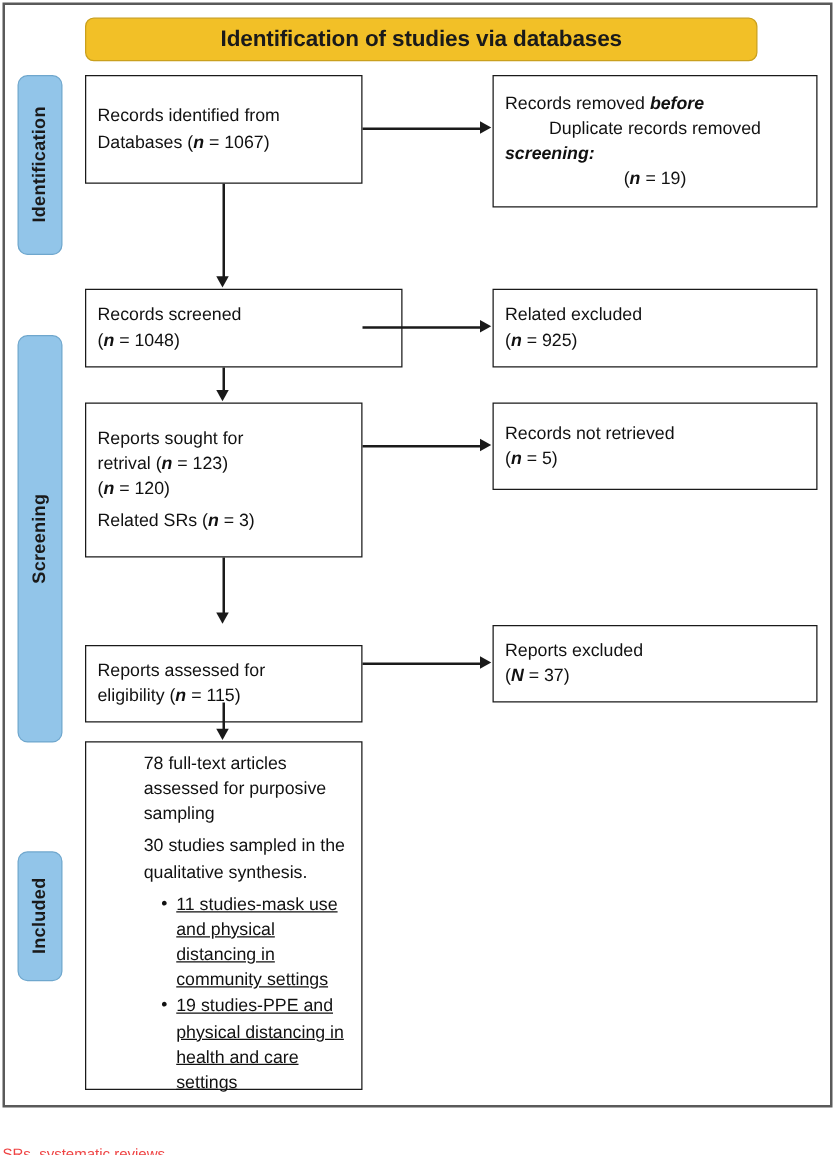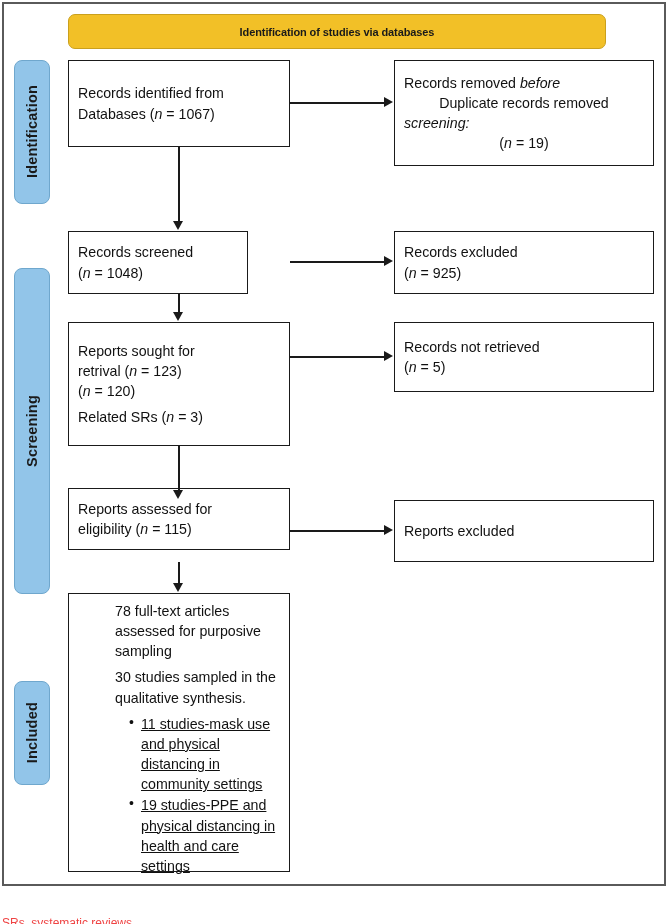--- a/index.html
+++ b/index.html
@@ -42,21 +42,21 @@
     top: 14px;
     width: 538px;
     height: 35px;
     box-sizing: border-box;
     background: #F2C027;
     border: 1px solid #caa01d;
     border-radius: 7px;
     display: flex;
     align-items: center;
     justify-content: center;
-    font-size: 11px;
+    font-size: 18px;
     font-weight: bold;
     letter-spacing: -0.1px;
     color: #1a1a1a;
   }
 
   
   .stage-label {
     position: absolute;
     box-sizing: border-box;
     background: #92C5E9;
@@ -92,30 +92,30 @@
   }
   .pbox.center { }
   .pbox.left   { text-align: left; }
   .pbox .vcenter {
     height: 100%;
     display: flex;
     flex-direction: column;
     justify-content: center;
   }
 
-  .pbox i, .pbox em { font-style: italic; }
+  .pbox i, .pbox em { font-style: italic; font-weight: bold; }
 
   
   .box-identified      { left: 68px;  top: 60px;  width: 222px; height: 87px;  }
   .box-removed         { left: 394px; top: 60px;  width: 260px; height: 106px; }
-  .box-screened        { left: 68px;  top: 231px; width: 180px; height: 63px;  }
+  .box-screened        { left: 68px;  top: 231px; width: 254px; height: 63px;  }
   .box-excluded        { left: 394px; top: 231px; width: 260px; height: 63px;  }
   .box-sought          { left: 68px;  top: 322px; width: 222px; height: 124px; }
   .box-notretrieved    { left: 394px; top: 322px; width: 260px; height: 70px;  }
-  .box-eligibility     { left: 68px;  top: 488px; width: 222px; height: 62px;  }
+  .box-eligibility     { left: 68px;  top: 516px; width: 222px; height: 62px;  }
   .box-reportsexcluded { left: 394px; top: 500px; width: 260px; height: 62px;  }
   .box-included        { left: 68px;  top: 593px; width: 222px; height: 279px; padding-left: 46px; }
 
   .box-included p { margin: 0 0 6px 0; }
   .box-included ul {
     margin: 0;
     padding: 0 0 0 14px;
     list-style: none;
   }
   .box-included li {
@@ -223,21 +223,21 @@
 
   <div class="pbox center box-screened">
     <div class="vcenter">
       <div>Records screened</div>
       <div><span>(</span><i>n</i><span> = 1048)</span></div>
     </div>
   </div>
 
   <div class="pbox center box-excluded">
     <div class="vcenter">
-      <div>Records excluded</div>
+      <div>Related excluded</div>
       <div><span>(</span><i>n</i><span> = 925)</span></div>
     </div>
   </div>
 
   <div class="pbox left box-sought">
     <div class="vcenter">
       <div>Reports sought for</div>
       <div><span>retrival (</span><i>n</i><span> = 123)</span></div>
       <div><span>(</span><i>n</i><span> = 120)</span></div>
       <div style="margin-top:6px"><span>Related SRs (</span><i>n</i><span> = 3)</span></div>
@@ -254,20 +254,21 @@
   <div class="pbox left box-eligibility">
     <div class="vcenter">
       <div>Reports assessed for</div>
       <div><span>eligibility (</span><i>n</i><span> = 115)</span></div>
     </div>
   </div>
 
   <div class="pbox center box-reportsexcluded">
     <div class="vcenter">
       <div>Reports excluded</div>
+      <div><span>(</span><i>N</i><span> = 37)</span></div>
     </div>
   </div>
 
   <div class="pbox left box-included">
     <p>78 full-text articles assessed for purposive sampling</p>
     <p>30 studies sampled in the qualitative synthesis.</p>
     <ul>
       <li>11 studies-mask use and physical distancing in community settings</li>
       <li>19 studies-PPE and physical distancing in health and care settings</li>
     </ul>

